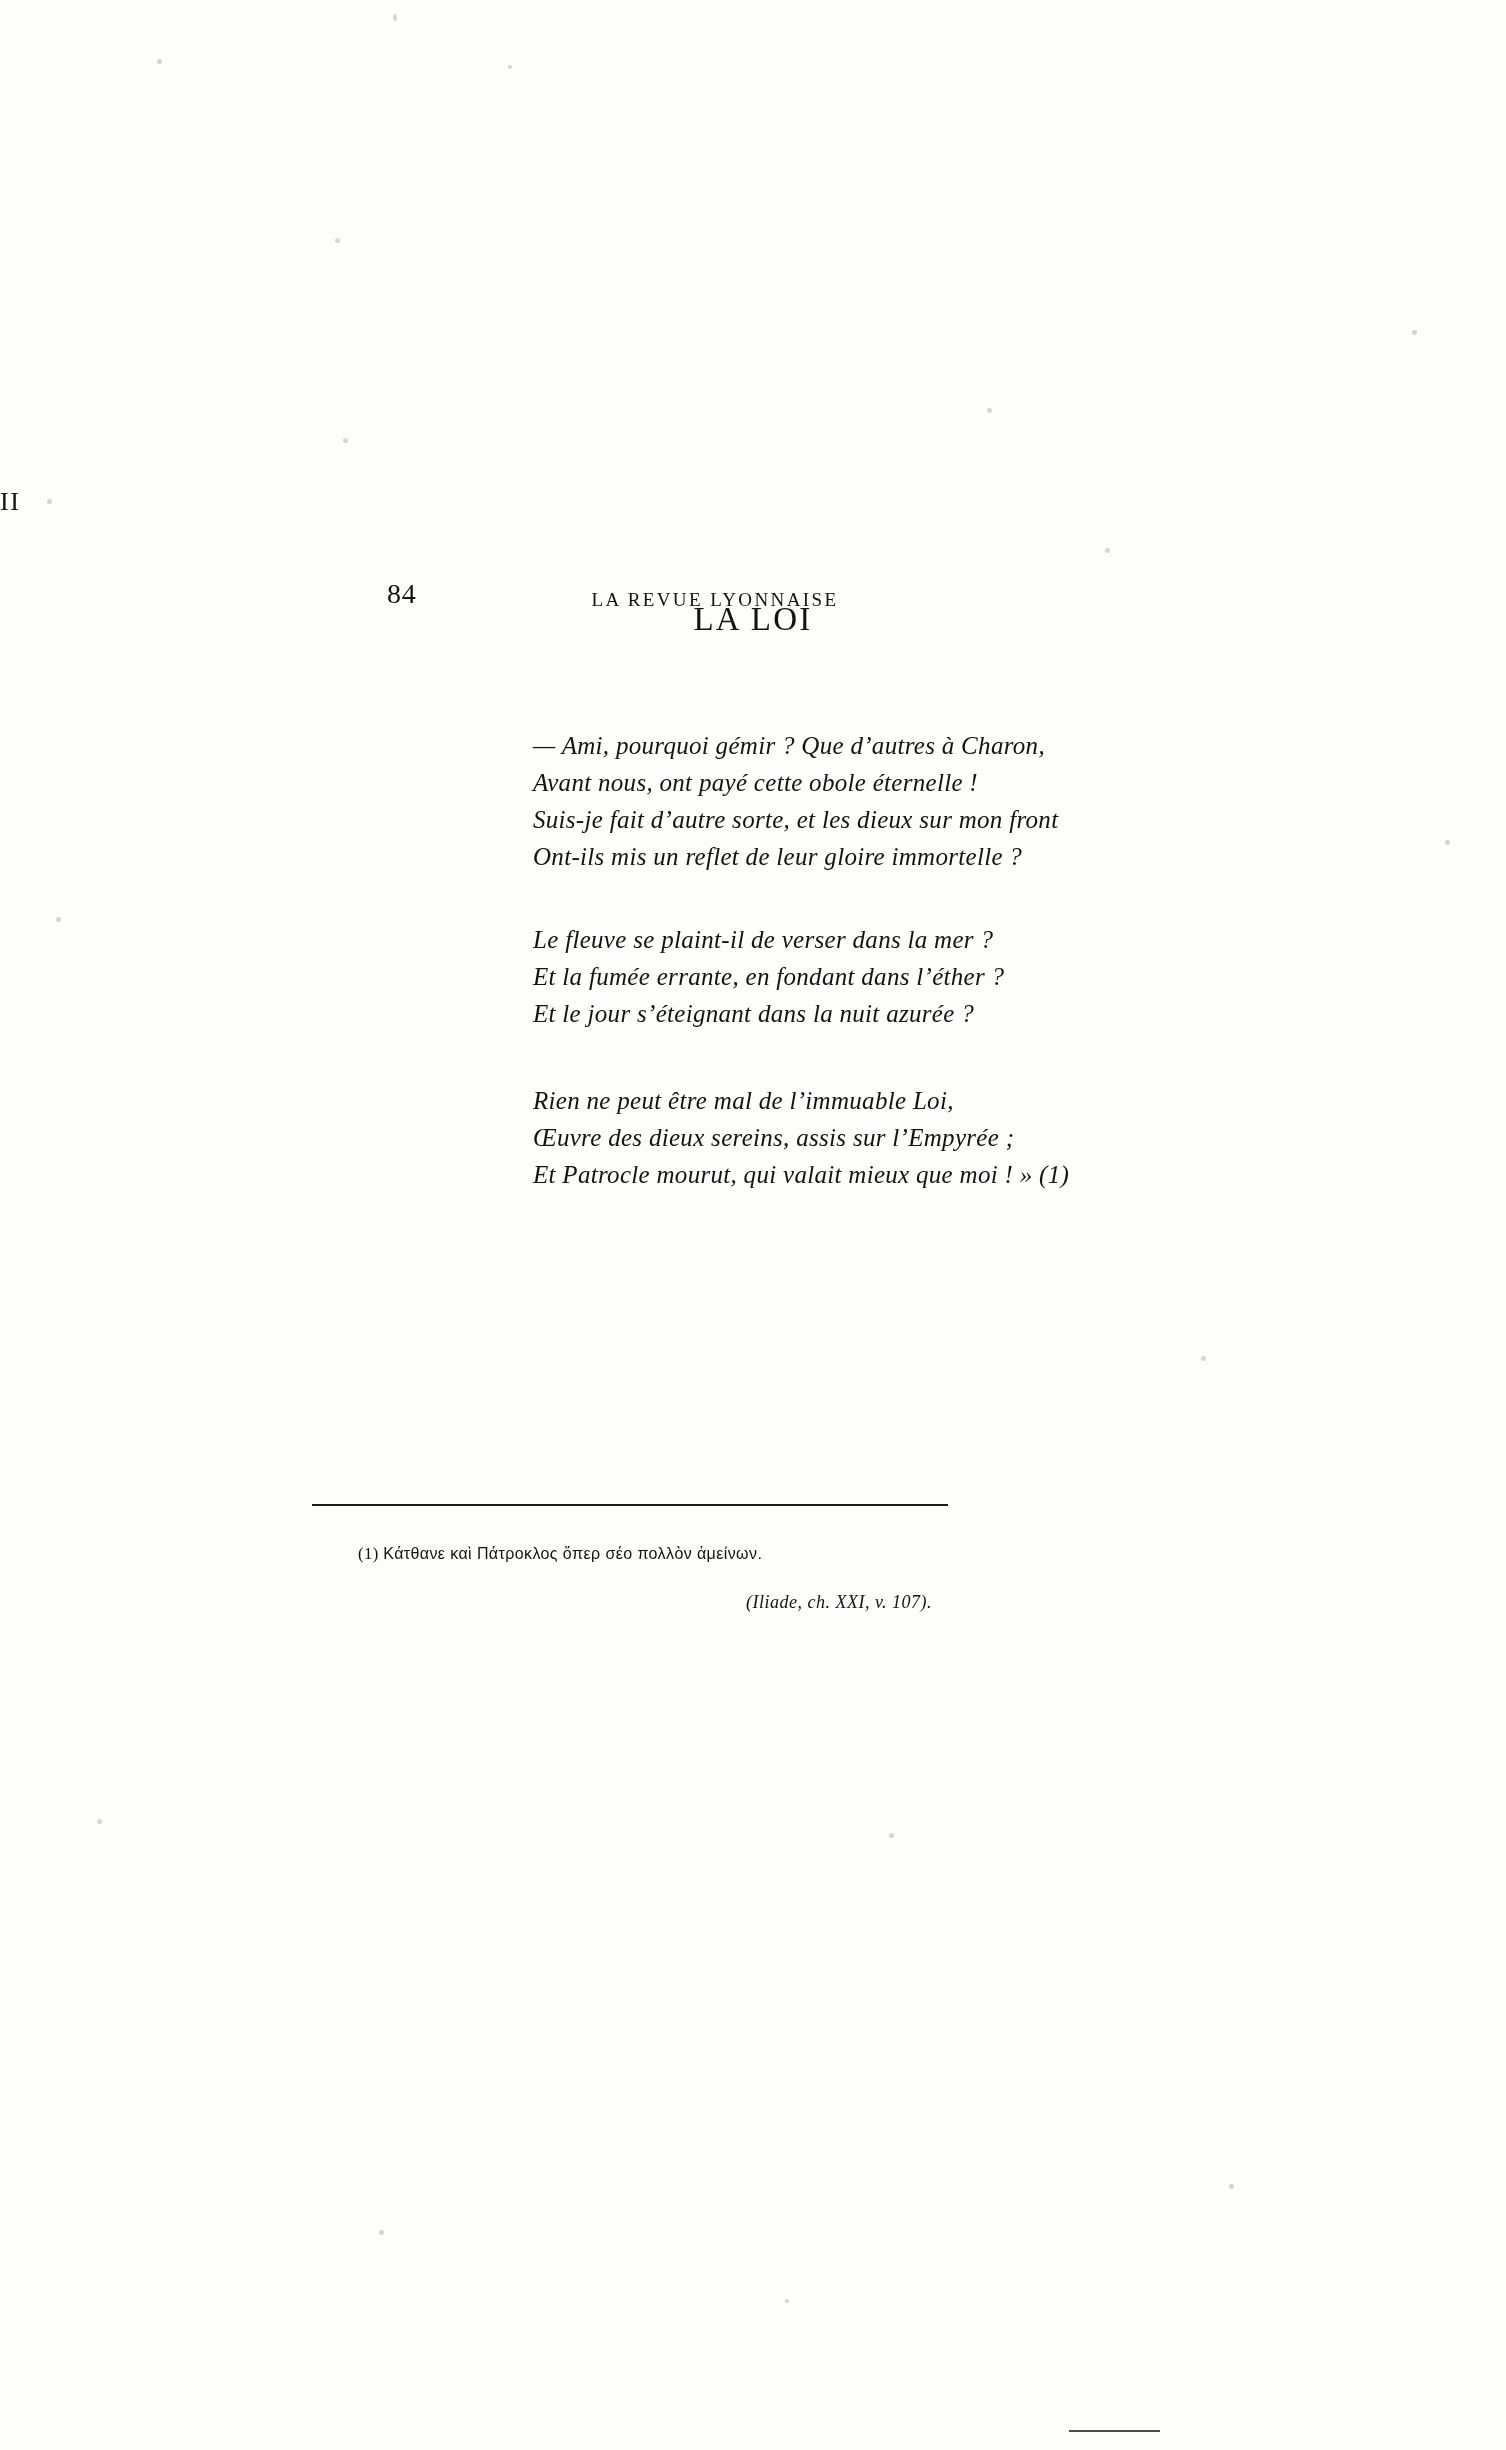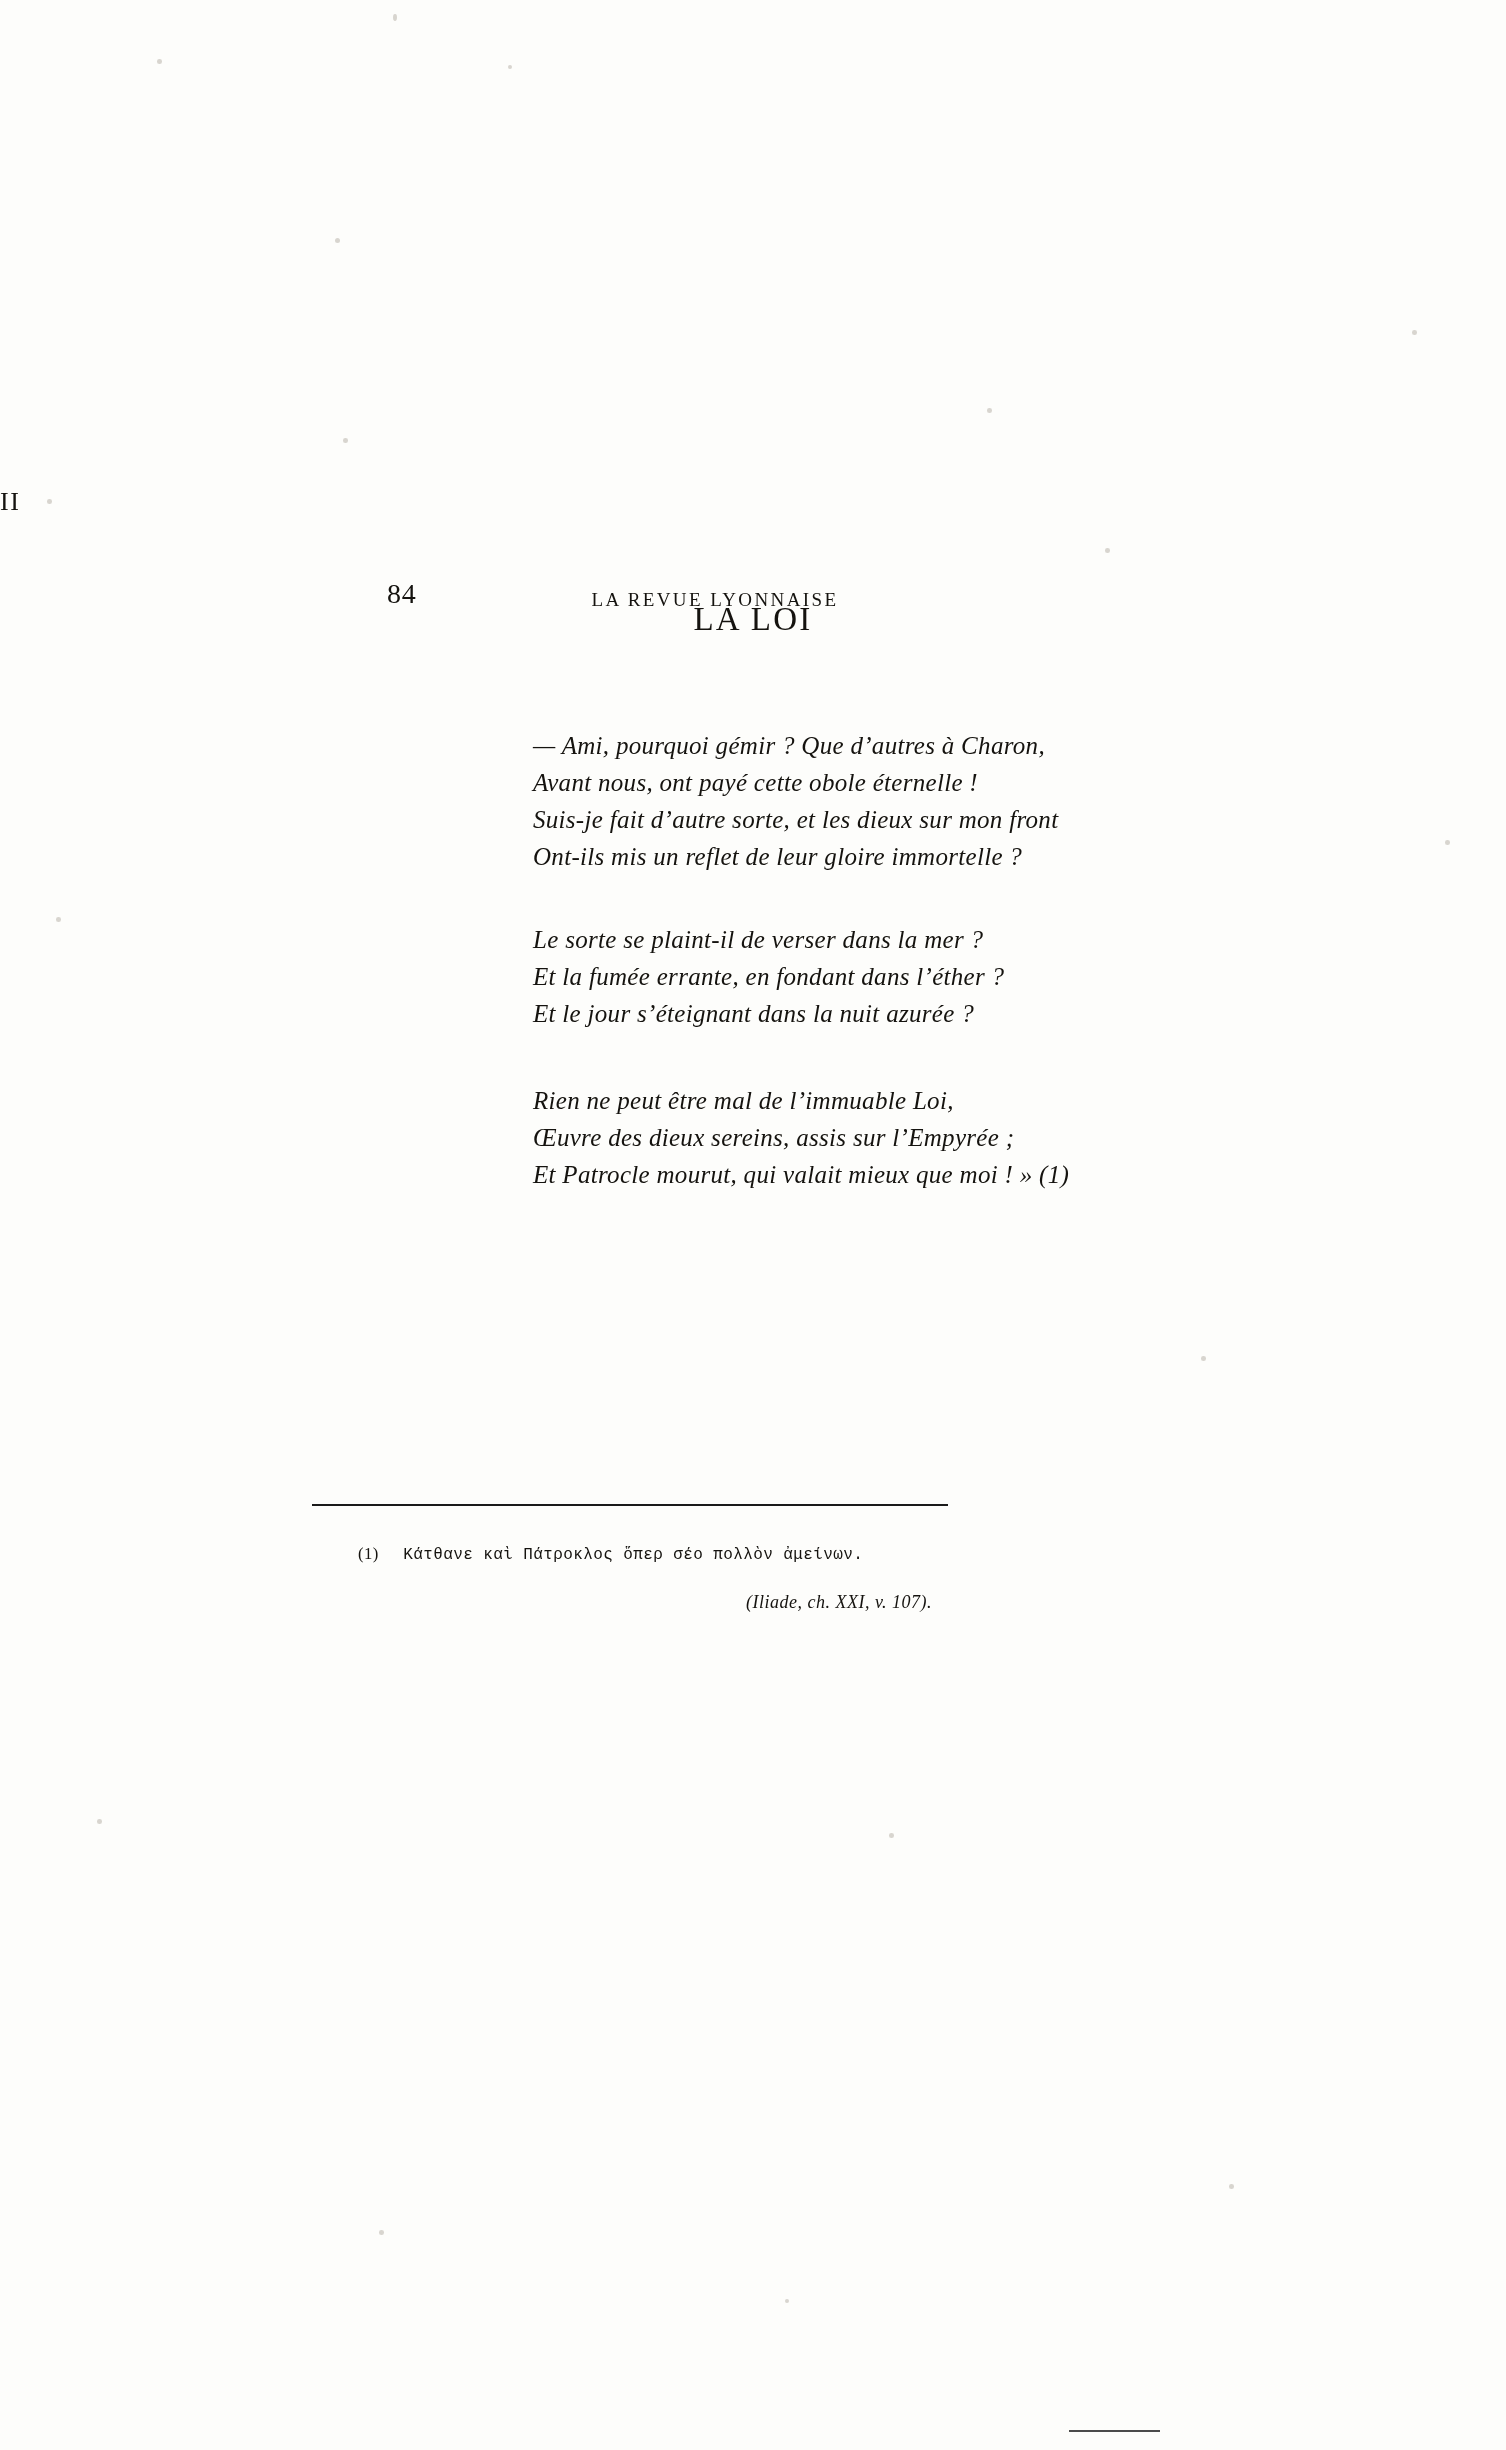--- a/index.html
+++ b/index.html
@@ -112,23 +112,22 @@
   .footnote {
     position: absolute;
     left: 358px;
     top: 1544px;
     width: 837px;
     font-size: 16.7px;
     color: #15130f;
     letter-spacing: 0.4px;
   }
   .footnote .greek {
-    font-family: Liberation Mono, monospace;
+    font-family: Liberation Sans, sans-serif;
     font-size: 16px;
-    margin-left: 20px;
   }
   .source {
     position: absolute;
     left: 746px;
     top: 1592px;
     width: 533px;
     font-size: 18px;
     color: #15130f;
     letter-spacing: 0.5px;
   }
@@ -179,21 +178,21 @@
 
 
     <div class="stanza stanza-2">
       <div class="verse">— Ami, pourquoi gémir ? Que d’autres à Charon,</div>
       <div class="verse">Avant nous, ont payé cette obole éternelle !</div>
       <div class="verse">Suis-je fait d’autre sorte, et les dieux sur mon front</div>
       <div class="verse">Ont-ils mis un reflet de leur gloire immortelle ?</div>
     </div>
 
     <div class="stanza stanza-3">
-      <div class="verse">Le sorte se plaint-il de verser dans la mer ?</div>
+      <div class="verse">Le fleuve se plaint-il de verser dans la mer ?</div>
       <div class="verse">Et la fumée errante, en fondant dans l’éther ?</div>
       <div class="verse">Et le jour s’éteignant dans la nuit azurée ?</div>
     </div>
 
     <div class="stanza stanza-4">
       <div class="verse">Rien ne peut être mal de l’immuable Loi,</div>
       <div class="verse">Œuvre des dieux sereins, assis sur l’Empyrée ;</div>
       <div class="verse">Et Patrocle mourut, qui valait mieux que moi ! » (1)</div>
     </div>
 

